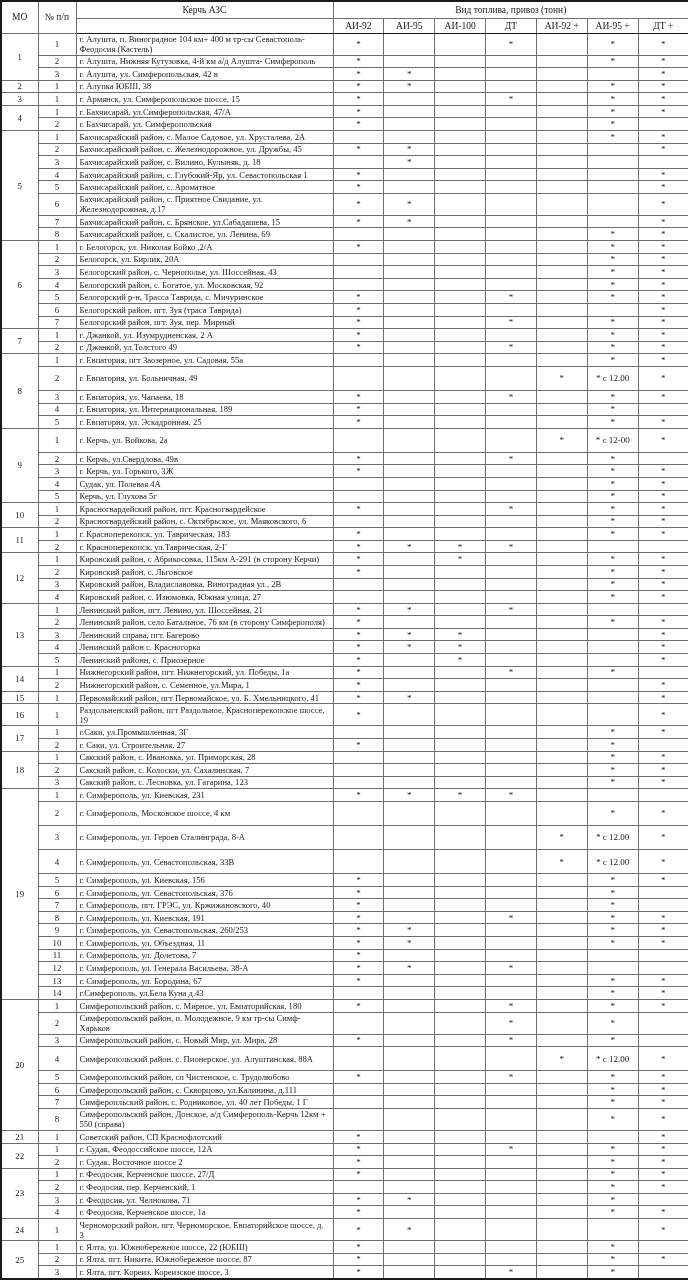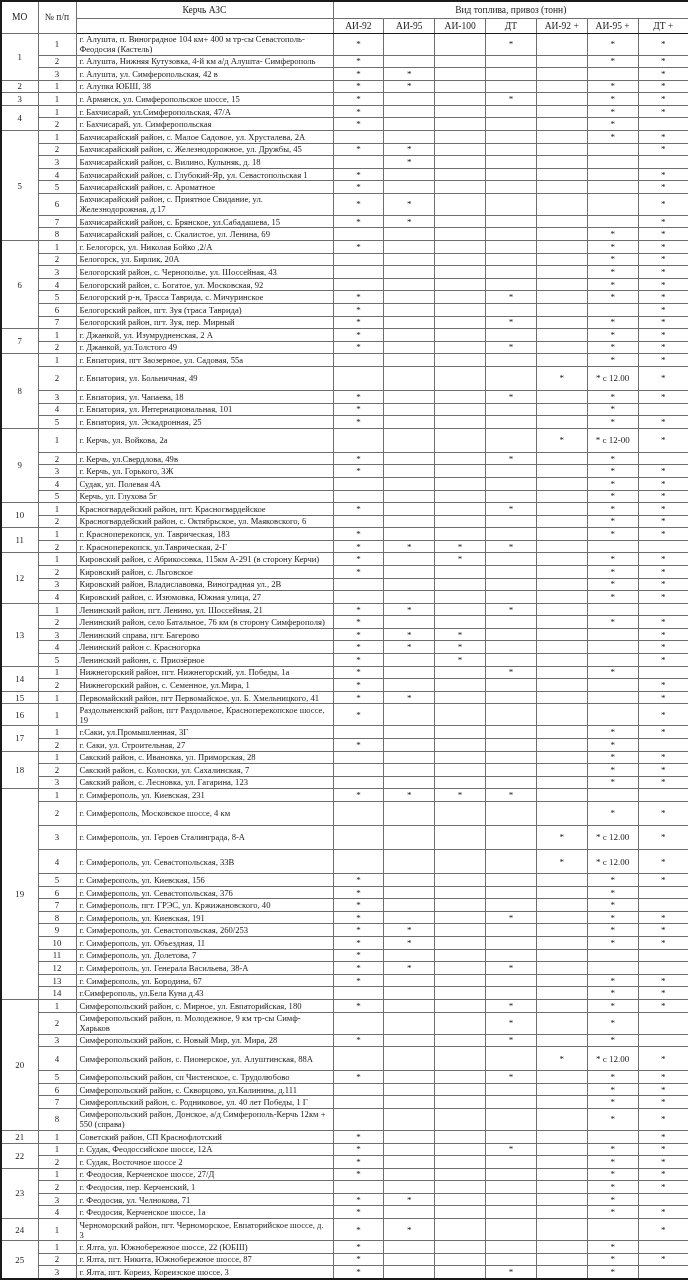--- a/index.html
+++ b/index.html
@@ -359,21 +359,21 @@
         <td class="fuel">*</td>
         <td class="fuel"></td>
         <td class="fuel"></td>
         <td class="fuel">*</td>
         <td class="fuel plus-sep"></td>
         <td class="fuel">*</td>
         <td class="fuel">*</td>
       </tr>
       <tr>
         <td class="num">4</td>
-        <td class="addr">г. Евпатория, ул. Интернациональная, 101</td>
+        <td class="addr">г. Евпатория, ул. Интернациональная, 189</td>
         <td class="fuel">*</td>
         <td class="fuel"></td>
         <td class="fuel"></td>
         <td class="fuel"></td>
         <td class="fuel plus-sep"></td>
         <td class="fuel">*</td>
         <td class="fuel"></td>
       </tr>
       <tr>
         <td class="num">5</td>

